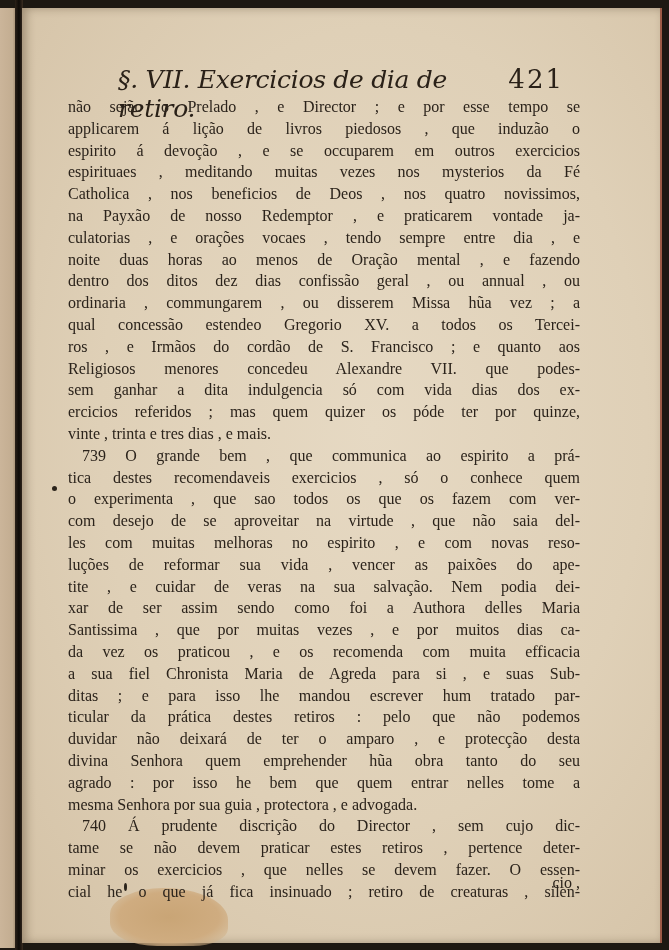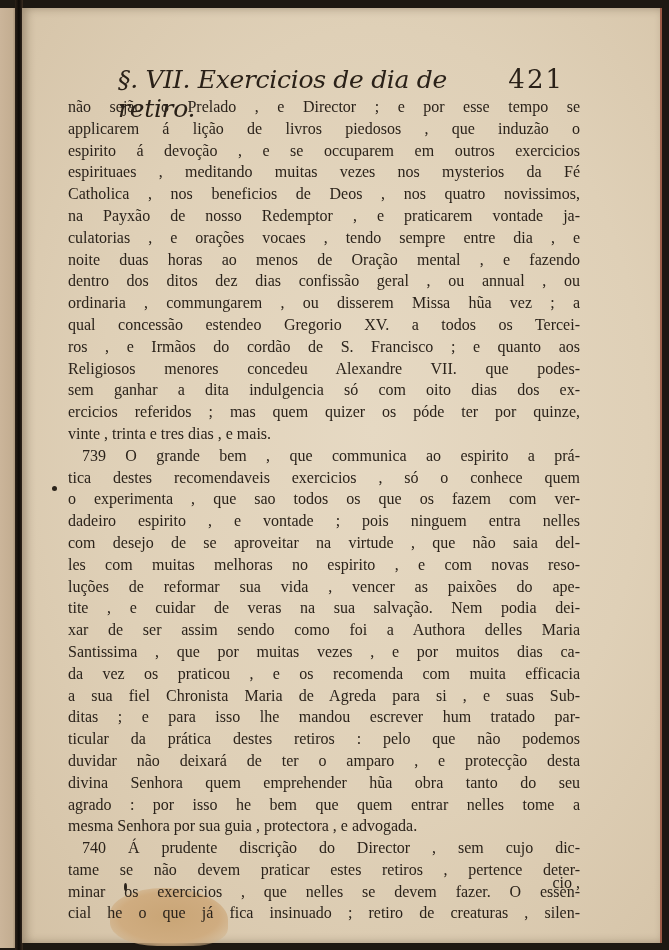--- a/index.html
+++ b/index.html
@@ -80,27 +80,26 @@
     <span class="line">espirituaes , meditando muitas vezes nos mysterios da Fé</span>
     <span class="line">Catholica , nos beneficios de Deos , nos quatro novissimos,</span>
     <span class="line">na Payxão de nosso Redemptor , e praticarem vontade ja-</span>
     <span class="line">culatorias , e orações vocaes , tendo sempre entre dia , e</span>
     <span class="line">noite duas horas ao menos de Oração mental , e fazendo</span>
     <span class="line">dentro dos ditos dez dias confissão geral , ou annual , ou</span>
     <span class="line">ordinaria , commungarem , ou disserem Missa hũa vez ; a</span>
     <span class="line">qual concessão estendeo Gregorio XV. a todos os Tercei-</span>
     <span class="line">ros , e Irmãos do cordão de S. Francisco ; e quanto aos</span>
     <span class="line">Religiosos menores concedeu Alexandre VII. que podes-</span>
-    <span class="line">sem ganhar a dita indulgencia só com oito dias dos ex-</span>
+    <span class="line">sem ganhar a dita indulgencia só com vida dias dos ex-</span>
     <span class="line">ercicios referidos ; mas quem quizer os póde ter por quinze,</span>
     <span class="line last">vinte , trinta e tres dias , e mais.</span>
     <span class="line indent">739 O grande bem , que communica ao espirito a prá-</span>
     <span class="line">tica destes recomendaveis exercicios , só o conhece quem</span>
     <span class="line">o experimenta , que sao todos os que os fazem com ver-</span>
-    <span class="line">dadeiro espirito , e vontade ; pois ninguem entra nelles</span>
     <span class="line">com desejo de se aproveitar na virtude , que não saia del-</span>
     <span class="line">les com muitas melhoras no espirito , e com novas reso-</span>
     <span class="line">luções de reformar sua vida , vencer as paixões do ape-</span>
     <span class="line">tite , e cuidar de veras na sua salvação. Nem podia dei-</span>
     <span class="line">xar de ser assim sendo como foi a Authora delles Maria</span>
     <span class="line">Santissima , que por muitas vezes , e por muitos dias ca-</span>
     <span class="line">da vez os praticou , e os recomenda com muita efficacia</span>
     <span class="line">a sua fiel Chronista Maria de Agreda para si , e suas Sub-</span>
     <span class="line">ditas ; e para isso lhe mandou escrever hum tratado par-</span>
     <span class="line">ticular da prática destes retiros : pelo que não podemos</span>

